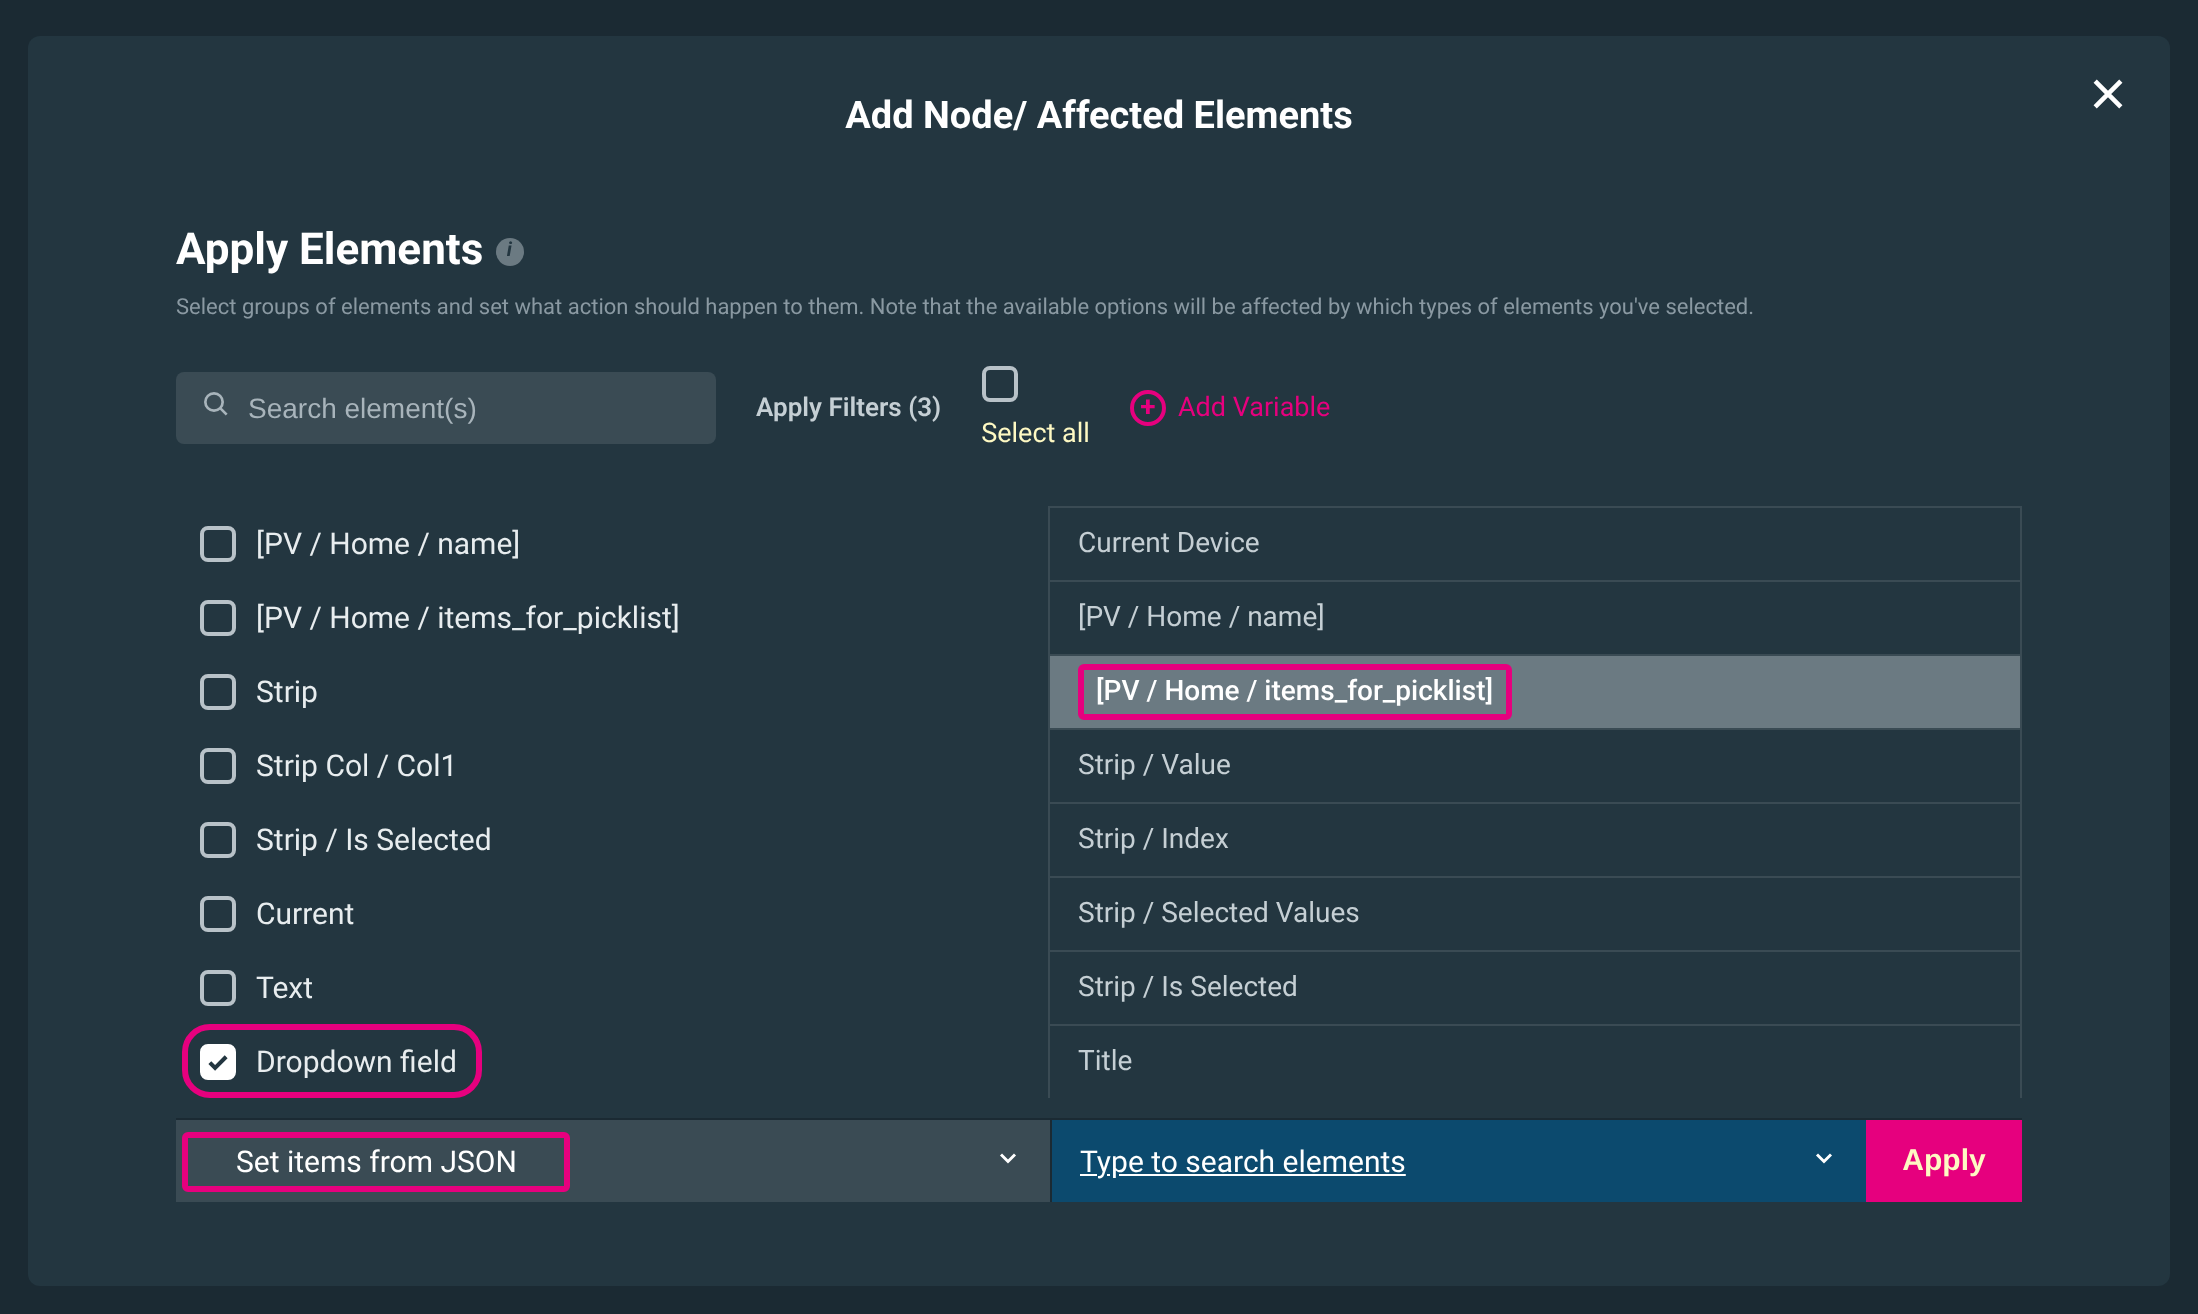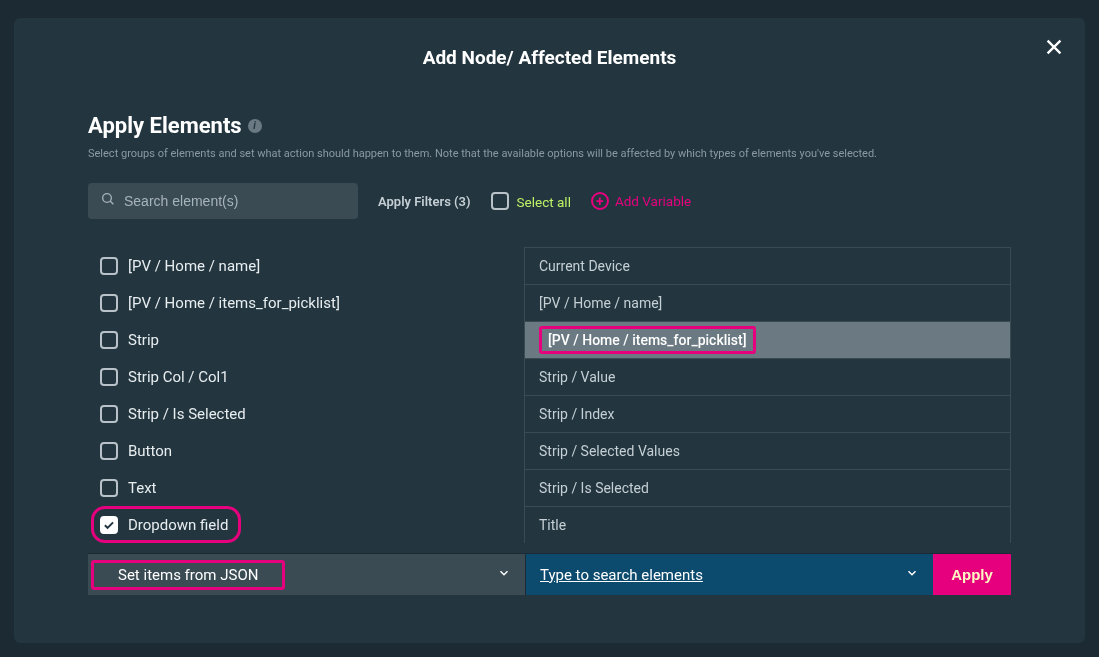--- a/index.html
+++ b/index.html
@@ -96,24 +96,25 @@
   }
   .search-box input::placeholder { color: #a8b4bb; }
   .search-icon svg { width: 16px; height: 16px; }
   .apply-filters {
     font-size: 13px;
     font-weight: 600;
     color: #c5cfd4;
   }
   .selectall-wrap {
     display: flex;
-    align-items: flex-end;
+    align-items: flex-start;
     gap: 8px;
     font-size: 13.5px;
-    color: #bef264;
+    color: #fef9c3;
+    flex-direction: column;
   }
   .checkbox {
     width: 18px;
     height: 18px;
     border: 2px solid #b8c2c8;
     border-radius: 4px;
     display: inline-flex;
     align-items: center;
     justify-content: center;
     cursor: pointer;
@@ -304,21 +305,21 @@
           <div class="left-item">
             <span class="checkbox"></span>
             <span>Strip Col / Col1</span>
           </div>
           <div class="left-item">
             <span class="checkbox"></span>
             <span>Strip / Is Selected</span>
           </div>
           <div class="left-item">
             <span class="checkbox"></span>
-            <span>Button</span>
+            <span>Current</span>
           </div>
           <div class="left-item">
             <span class="checkbox"></span>
             <span>Text</span>
           </div>
           <div class="left-item highlight">
             <span class="checkbox checked">
               <svg viewBox="0 0 24 24" fill="none" stroke="#233640" stroke-width="3.5">
                 <path d="M5 12.5l4.5 4.5L19 7.5"></path>
               </svg>

